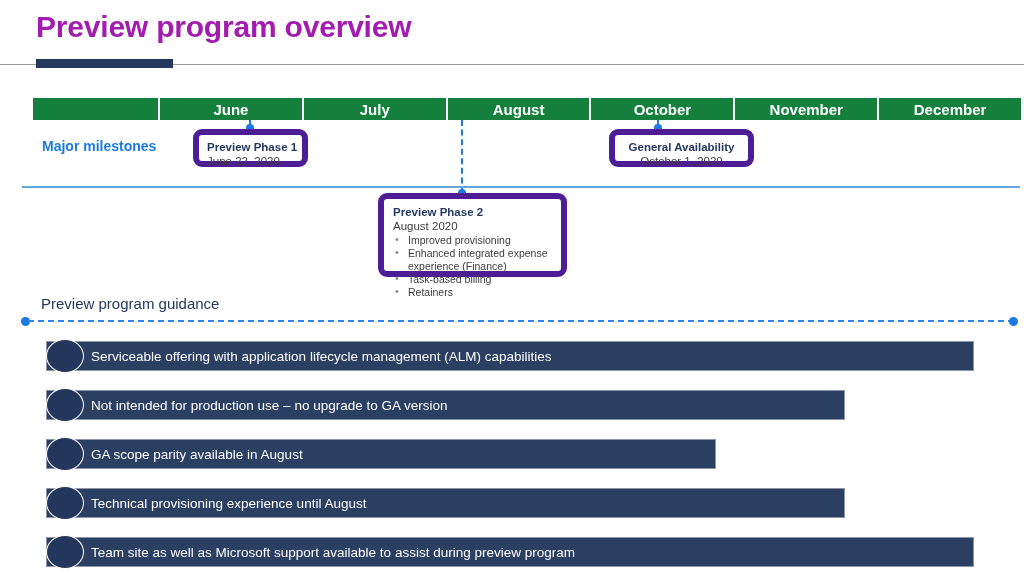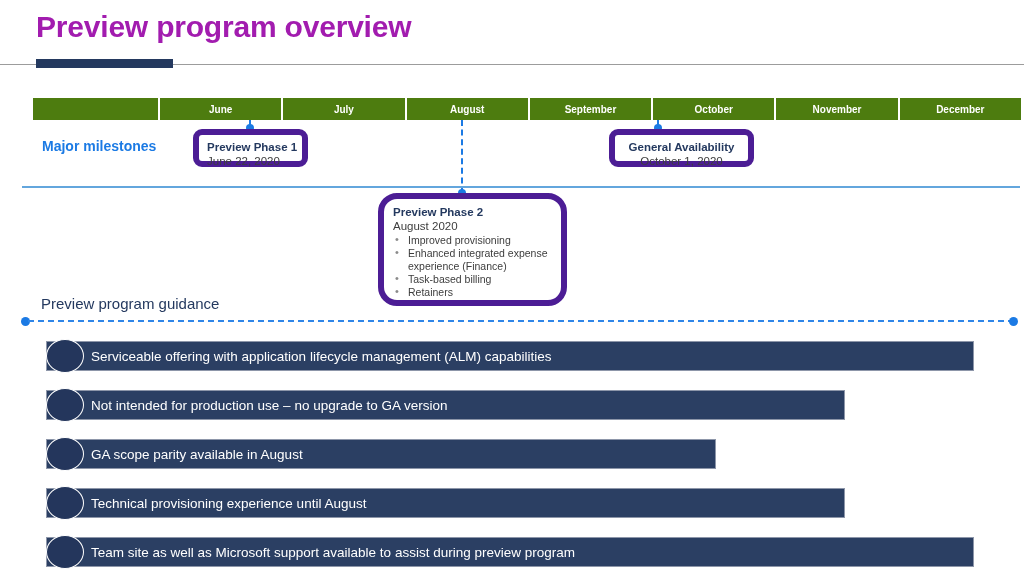--- a/index.html
+++ b/index.html
@@ -49,23 +49,23 @@
   #month-header {
     position: absolute;
     left: 33px;
     top: 98px;
     width: 988px;
     height: 22px;
     display: flex;
     background: #ffffff;
   }
   .month-cell {
-    background: #4d7c0f;
+    background: #15803d;
     color: #ffffff;
-    font-size: 10px;
+    font-size: 15px;
     font-weight: bold;
     display: flex;
     align-items: center;
     justify-content: center;
     margin-right: 2px;
     white-space: nowrap;
   }
   .month-cell:last-child { margin-right: 0; }
   .month-cell.spacer-cell { flex: 0 0 125px; }
   .month-cell.m { flex: 1 1 0; }
@@ -124,24 +124,23 @@
     top: 129px;
     width: 145px;
     height: 38px;
     text-align: center;
     margin-left: 20px;
   }
   #callout-phase2 {
     left: 378px;
     top: 193px;
     width: 189px;
-    height: 113px;
+    height: 84px;
     text-align: left;
     padding: 6px 9px 20px 9px;
-    border-radius: 19px;
   }
   #callout-phase2 .bullets {
     margin: 1px 0 0 0;
     padding: 0;
     list-style: none;
   }
   #callout-phase2 .bullets li {
     position: relative;
     padding-left: 15px;
     font-size: 10.5px;
@@ -261,21 +260,20 @@
 
 <div id="slide-title">Preview program overview</div>
 <div id="title-rule"></div>
 <div id="title-accent"></div>
 
 <div id="month-header">
   <div class="month-cell spacer-cell"></div>
   <div class="month-cell m">June</div>
   <div class="month-cell m">July</div>
   <div class="month-cell m">August</div>
-  <div class="month-cell m">September</div>
   <div class="month-cell m">October</div>
   <div class="month-cell m">November</div>
   <div class="month-cell m">December</div>
 </div>
 
 <div id="major-milestones-label">Major milestones</div>
 
 <div id="stem-phase1" class="connector-stem"></div>
 <div id="dot-phase1" class="connector-dot"></div>
 

